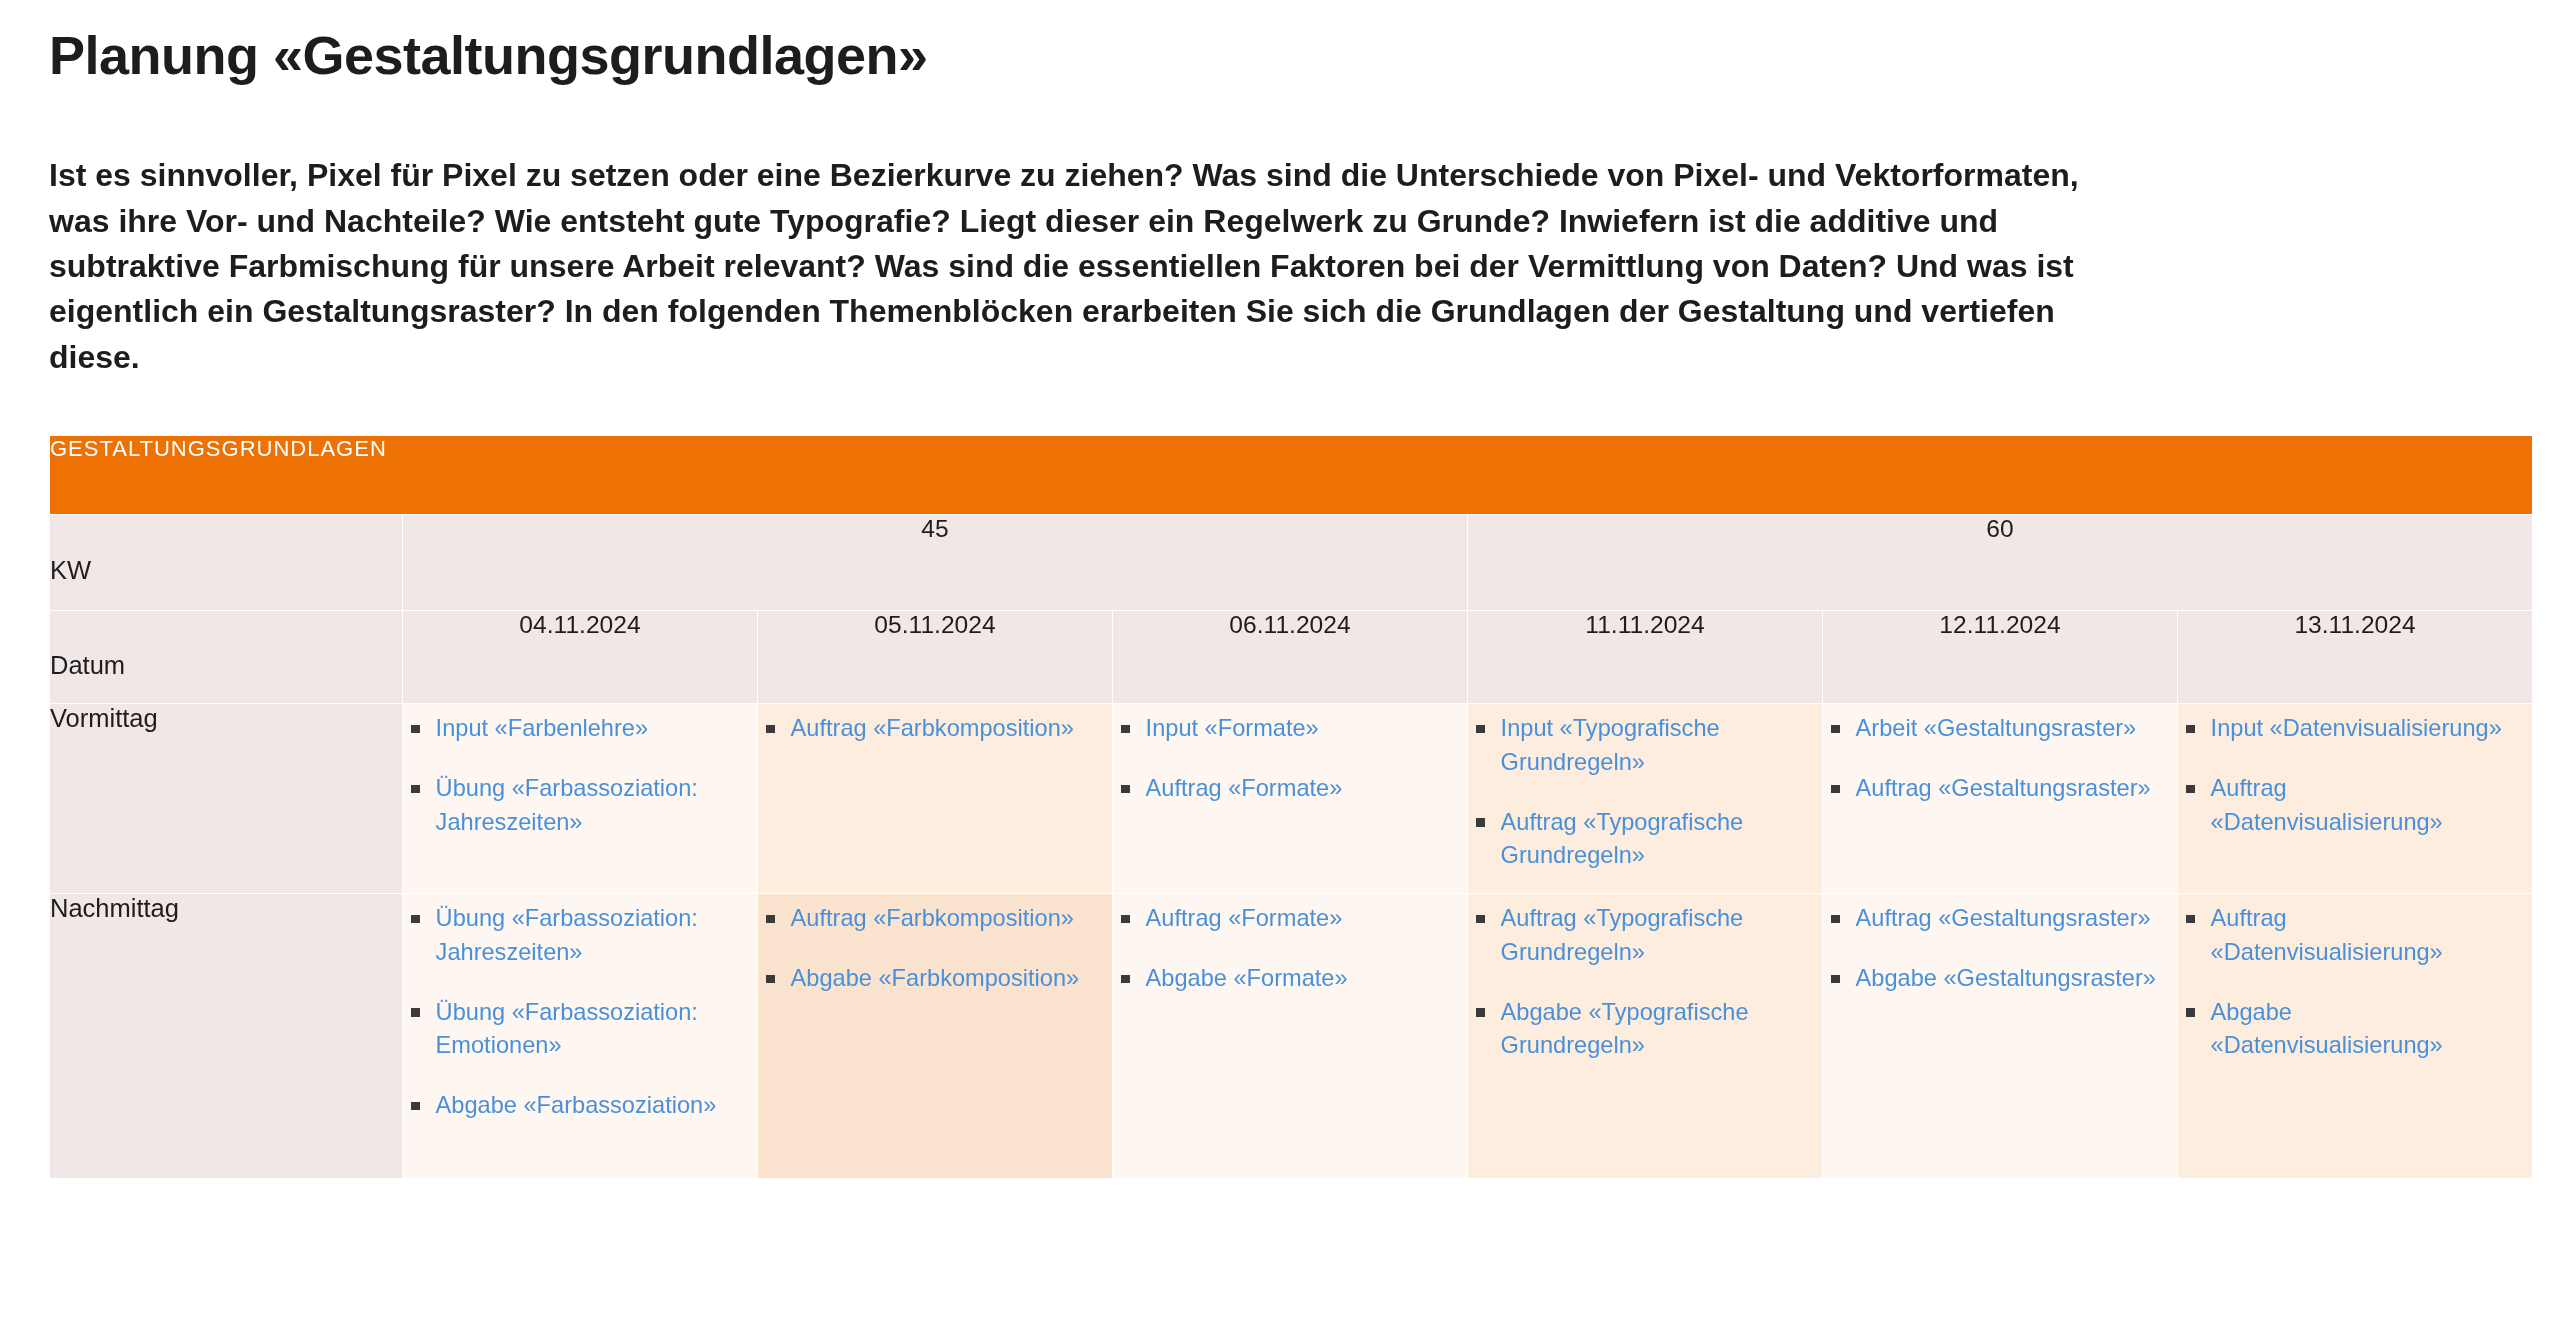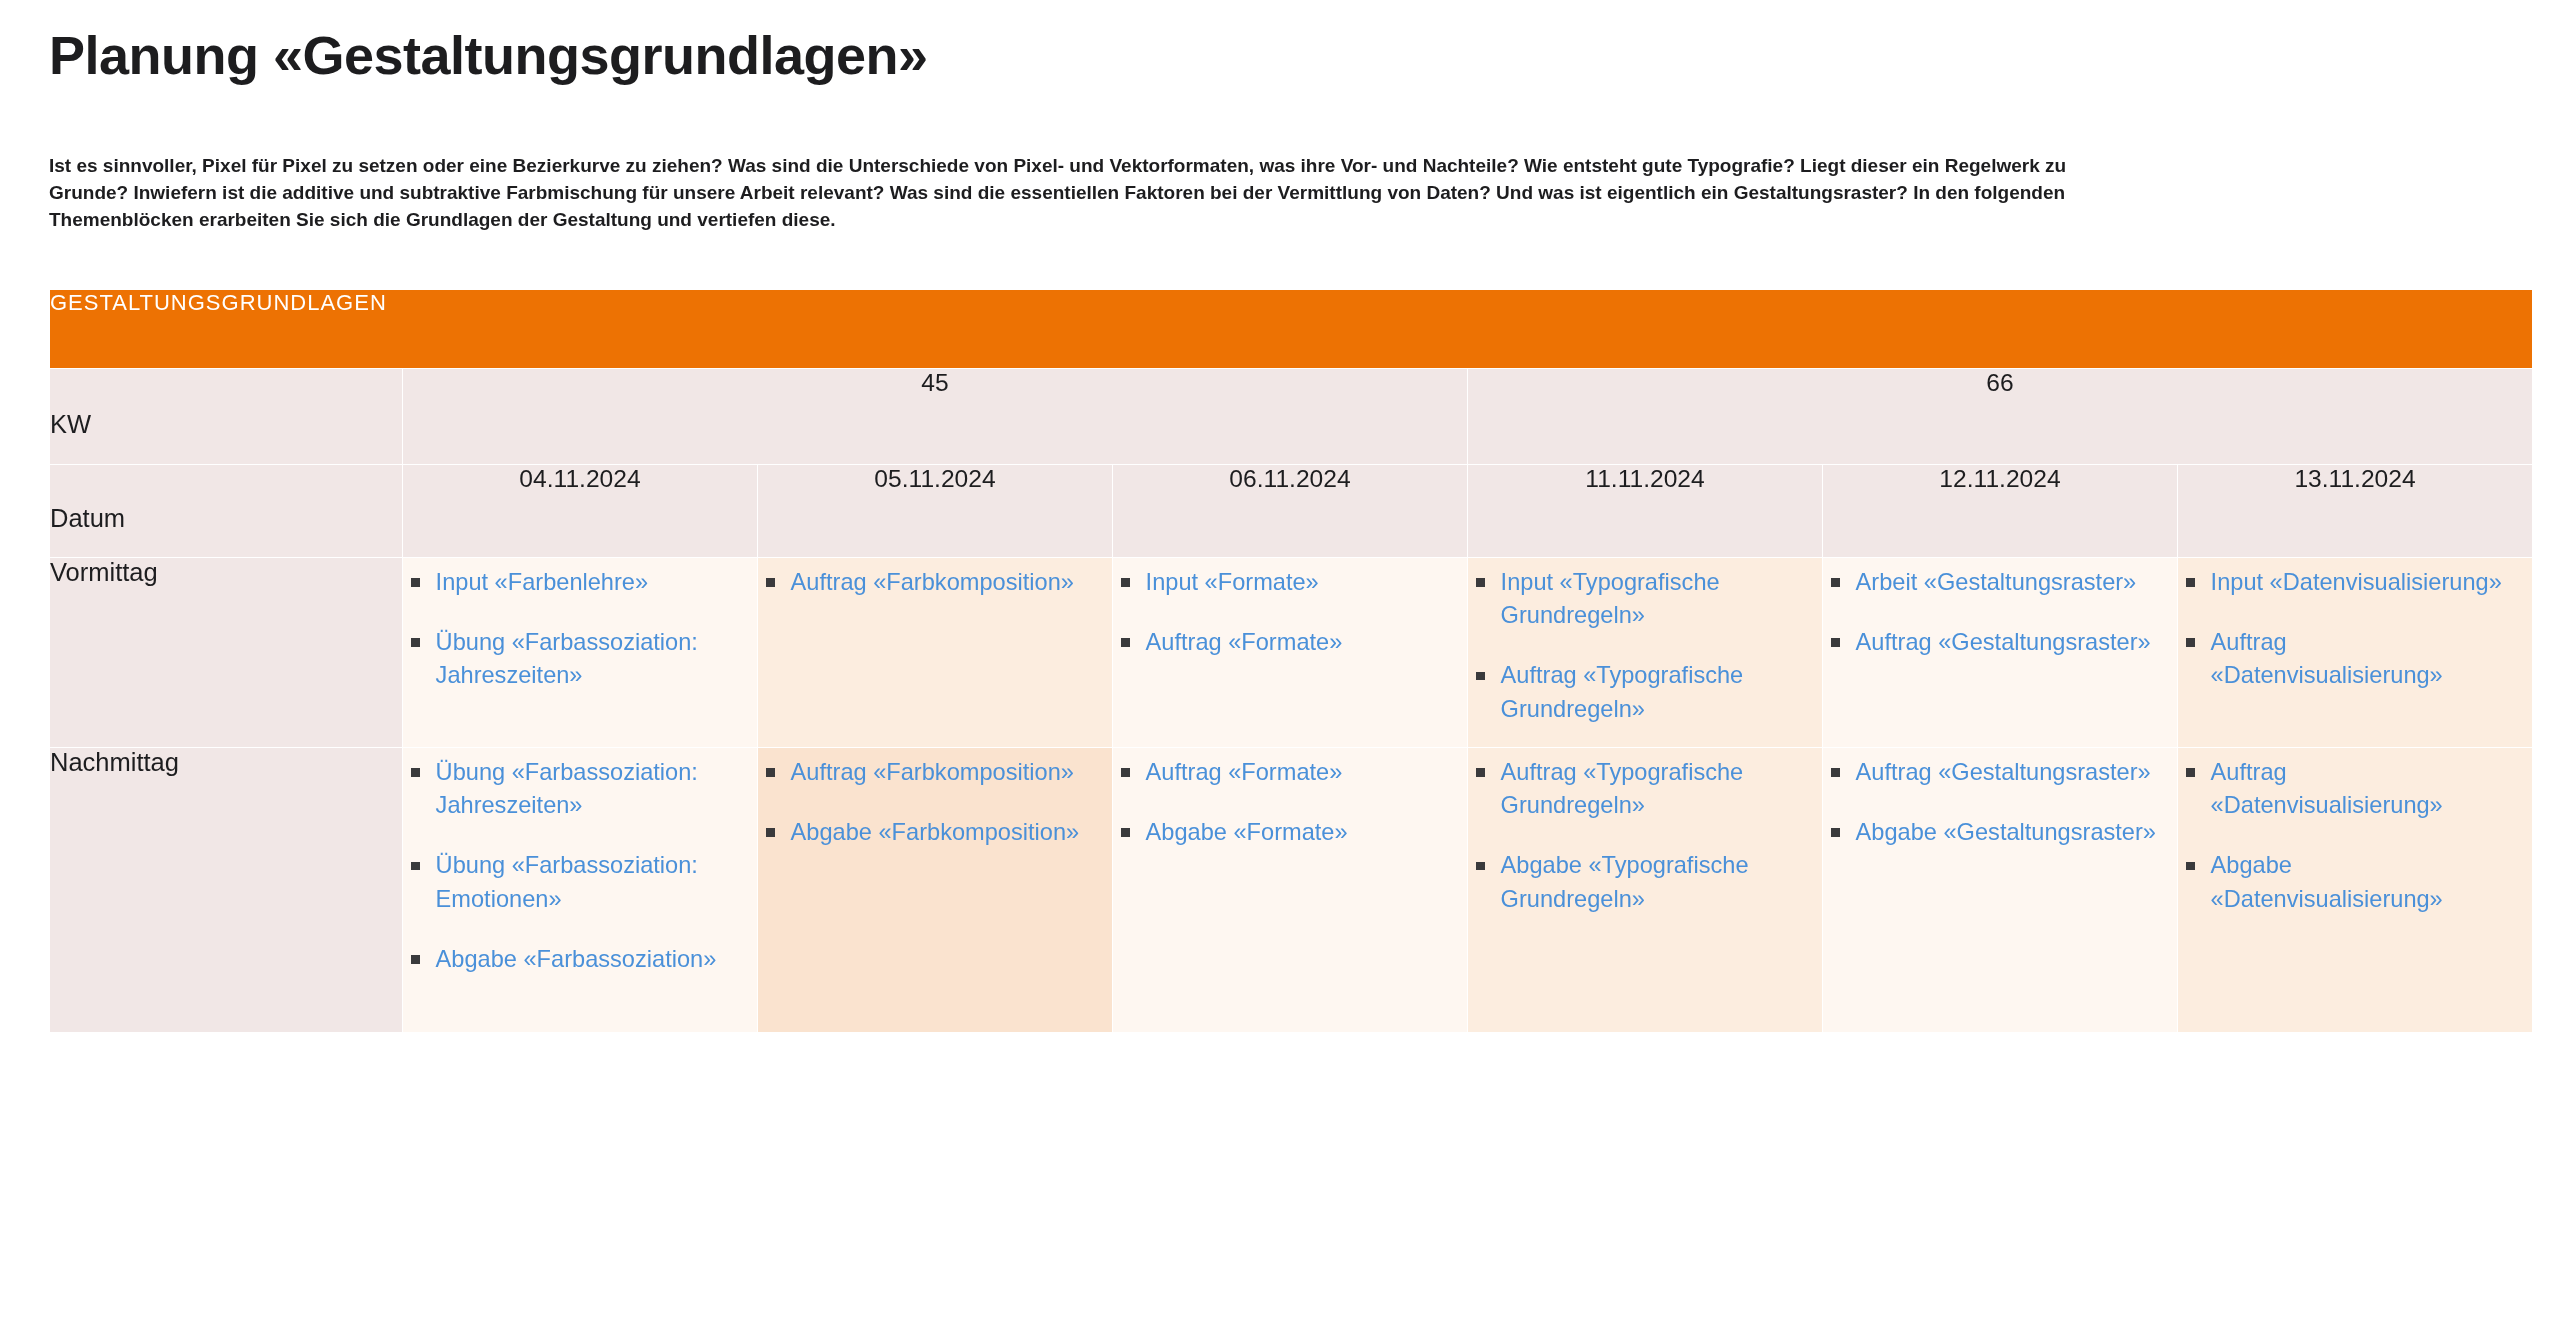--- a/index.html
+++ b/index.html
@@ -31,21 +31,21 @@
     font-weight: 700;
     letter-spacing: -0.5px;
     line-height: 1.12;
     margin: 0;
     padding-top: 24.6px;
     color: #1d1d1f;
   }
 
   
   .intro {
-    font-size: 19px;
+    font-size: 32px;
     font-weight: 700;
     line-height: 1.42;
     margin: 0;
     padding-top: 68px;
     max-width: 2482px;
     color: #1d1d1f;
   }
 
   
   .plan-table-wrap {
@@ -172,21 +172,21 @@
           <col class="day-col">
       </colgroup>
       <tbody>
         <tr>
           <td class="banner" colspan="7">GESTALTUNGSGRUNDLAGEN</td>
         </tr>
 
         <tr class="kw-row">
           <td class="rowlabel mid">KW</td>
           <td class="kw-cell" colspan="3">45</td>
-          <td class="kw-cell" colspan="3">66</td>
+          <td class="kw-cell" colspan="3">60</td>
         </tr>
 
         <tr class="datum-row">
           <td class="rowlabel mid">Datum</td>
           <td class="datum-cell">04.11.2024</td>
           <td class="datum-cell">05.11.2024</td>
           <td class="datum-cell">06.11.2024</td>
           <td class="datum-cell">11.11.2024</td>
           <td class="datum-cell">12.11.2024</td>
           <td class="datum-cell">13.11.2024</td>

